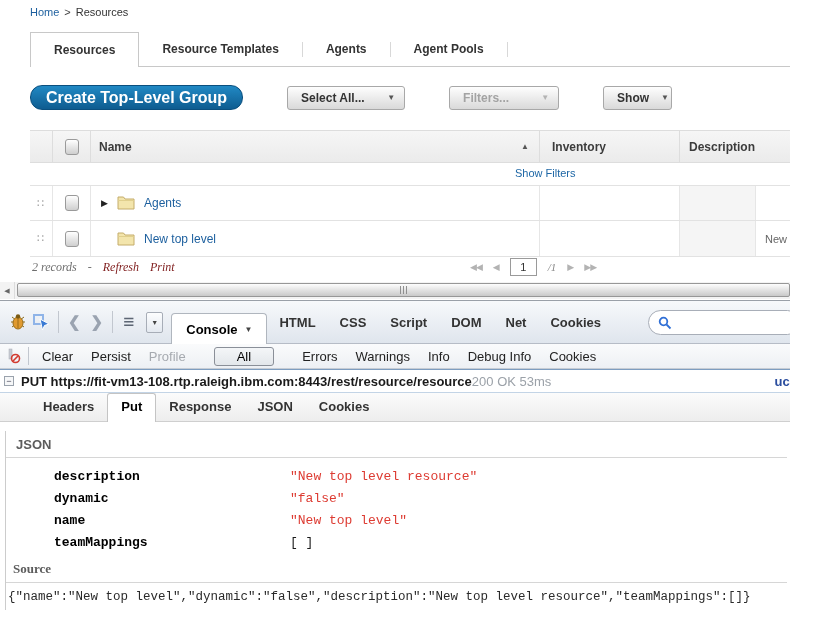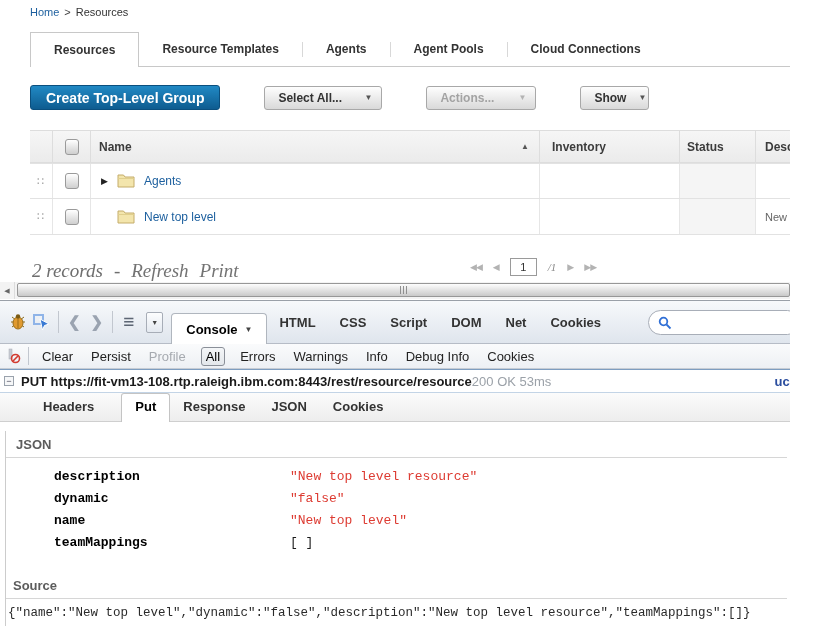--- a/index.html
+++ b/index.html
@@ -12,21 +12,21 @@
   .breadcrumb { position:absolute; top:6px; left:30px; font-size:11px; color:#333; }
   .breadcrumb a { color:#1c5f9e; text-decoration:none; cursor:pointer; }
   .breadcrumb .sep { margin:0 5px; color:#444; }
   
   .tabstrip { position:absolute; top:32px; left:30px; right:0; height:35px; display:flex; align-items:flex-start; border-bottom:1px solid #c8c8c8; }
   .tab { height:34px; display:flex; align-items:center; padding:0 23px; font-size:12px; font-weight:bold; color:#333; cursor:pointer; }
   .tab.active { height:35px; background:#fff; border:1px solid #c8c8c8; border-bottom:none; z-index:2; }
   .tabdiv { width:1px; height:15px; background:#d8d8d8; align-self:center; }
   
   .btnrow { position:absolute; top:85px; left:30px; display:flex; gap:18px; align-items:center; }
-  .primary-btn { height:25px; padding:0 15px; background:linear-gradient(#2189c4,#0e5c90); border:1px solid #0b4f7e; border-radius:3px; color:#fff; font-weight:bold; font-size:14px; display:flex; align-items:center; cursor:pointer; }
+  .primary-btn { height:25px; padding:0 15px; background:linear-gradient(#2189c4,#0e5c90); border:1px solid #0b4f7e; border-radius:12px; color:#fff; font-weight:bold; font-size:16px; display:flex; align-items:center; cursor:pointer; }
   .gbtn { height:24px; background:linear-gradient(#fefefe,#d9d9d9); border:1px solid #a8a8a8; border-radius:3px; font-size:12px; font-weight:bold; color:#333; display:flex; align-items:center; justify-content:space-between; padding:0 9px 0 13px; cursor:pointer;margin-left:26px; }
   .gbtn .caret { font-size:8px; color:#555; margin-left:12px; }
   .gbtn.disabled { color:#a3a3a3; cursor:default; }
   .gbtn.disabled .caret { color:#b3b3b3; }
   
   .tablewrap { position:absolute; top:130px; left:30px; width:795px; overflow:hidden; }
   .ttable { width:916px; }
   .thead { display:flex; height:33px; background:linear-gradient(#f6f6f6,#ebebeb); border-top:1px solid #ddd; border-bottom:1px solid #ddd; align-items:stretch; font-size:12px; font-weight:bold; color:#3c3c3c; }
   .cell { display:flex; align-items:center; border-right:1px solid #ddd; height:100%; }
   .c-handle { width:23px; justify-content:center; }
@@ -43,22 +43,22 @@
   .trow.first { border-top:1px solid #e2e2e2; }
   .trow .cell { border-right:1px solid #e6e6e6; }
   .trow .c-status { background:#f5f5f5; }
   .drag { color:#9a9a9a; font-size:11px; letter-spacing:1px; cursor:grab; }
   .namecell { display:flex; align-items:center; padding-left:10px; }
   .expand { width:16px; font-size:9px; color:#222; cursor:pointer; }
   .folder { margin-right:9px; display:inline-flex; }
   .rowlink { color:#1c5f9e; text-decoration:none; cursor:pointer; }
   .desc-clip { color:#666; font-size:11px; white-space:nowrap; overflow:hidden; }
   
-  .tfooter { position:absolute; top:260px; left:32px; font-family:"Liberation Serif", serif; font-style:italic; font-size:19px; color:#6e6e6e; display:flex; gap:11px; align-items:center; }
-  .tfooter a { color:#737373; text-decoration:none; cursor:pointer; }
+  .tfooter { position:absolute; top:260px; left:32px; font-family:"Liberation Serif", serif; font-style:italic; font-size:12px; color:#6e6e6e; display:flex; gap:11px; align-items:center; }
+  .tfooter a { color:#7f1d1d; text-decoration:none; cursor:pointer; }
   .pager { position:absolute; top:258px; left:470px; display:flex; align-items:center; gap:11px; }
   .pgbtn { color:#b3b3b3; font-size:9px; letter-spacing:-1px; cursor:default; }
   .pagebox { width:27px; height:18px; border:1px solid #9a9a9a; background:#fff; font-size:11px; color:#333; text-align:center; line-height:16px; }
   .pageof { font-family:"Liberation Serif", serif; font-style:italic; font-size:11px; color:#888; }
   
   .hscroll { position:absolute; top:282px; left:0; right:0; height:17px; background:#f3f3f3; }
   .hs-btn { position:absolute; left:0; top:0; width:15px; height:17px; display:flex; align-items:center; justify-content:center; font-size:7px; color:#666; border-right:1px solid #dcdcdc; cursor:pointer; }
   .hs-thumb { position:absolute; left:17px; right:0px; top:1px; height:14px; background:linear-gradient(#fdfdfd,#c9c9c9); border:1px solid #979797; border-radius:2px; display:flex; align-items:center; justify-content:center; gap:2px; cursor:grab; }
   .hs-thumb i { width:1px; height:8px; background:#8f8f8f; }
   
@@ -70,37 +70,37 @@
   .menu-ico { font-size:19px; color:#5d6674; cursor:pointer; padding:0 6px; }
   .mini-dd { width:17px; height:21px; border:1px solid #a7adb7; border-radius:2px; background:linear-gradient(#fcfdfe,#e4e9f0); display:flex; align-items:center; justify-content:center; font-size:7px; color:#444; margin:0 8px 0 6px; cursor:pointer; }
   .panel-tab { font-weight:bold; color:#333; padding:0 12px; cursor:pointer; }
   .panel-tab.active { height:31px; margin-top:13px; background:#fff; border:1px solid #b0b6be; border-bottom:none; border-radius:4px 4px 0 0; display:flex; align-items:center; gap:7px; padding:0 14px; color:#000; }
   .panel-tab.active .dd { font-size:8px; color:#444; }
   .fb-search { position:absolute; right:-10px; top:9px; width:152px; height:25px; background:#fff; border:1px solid #a8aeb8; border-radius:13px; display:flex; align-items:center; padding-left:9px; }
   .fb-search input { border:none; outline:none; width:100px; font-size:12px; background:transparent; }
   .fb-filterbar { height:25px; background:linear-gradient(#fafbfc,#edf0f4); border-bottom:1px solid #c6ccd4; display:flex; align-items:center; padding-left:4px; color:#222; }
   .filter-item { padding:2px 9px; cursor:pointer; }
   .filter-item.disabled { color:#a6aab0; cursor:default; }
-  .filter-item.active { border:1px solid #8a8f98; border-radius:3px; background:linear-gradient(#f4f6f8,#e3e7eb); padding:1px 4px; color:#000; margin:0 6px; }
+  .filter-item.active { border:1px solid #8a8f98; border-radius:3px; background:linear-gradient(#f4f6f8,#e3e7eb); padding:1px 22px; color:#000; margin:0 19px; }
   .net-row { position:relative; height:24px; border-top:1px solid #7d9dc0; border-bottom:1px solid #c3d4e6; background:#fff; display:flex; align-items:center; padding-left:4px; overflow:hidden; white-space:nowrap; }
   .twisty { width:10px; height:10px; border:1px solid #9aa2ac; background:#f6f7f8; display:flex; align-items:center; justify-content:center; font-size:9px; line-height:8px; color:#445; cursor:pointer; flex:none; }
   .req-main { font-weight:bold; color:#1a1a1a; margin-left:7px; }
   .req-status { color:#9ba1a8; }
   .req-src { position:absolute; right:-7px; top:4px; color:#2a4d9e; font-weight:bold; }
   .subtabs { height:29px; background:linear-gradient(#fbfbfb,#ededed); border-bottom:1px solid #cfcfcf; display:flex; align-items:flex-end; padding-left:30px; }
   .subtab { padding:5px 13px 7px; font-weight:bold; color:#333; cursor:pointer; }
-  .subtab.active { background:#fff; border:1px solid #c4c4c4; border-bottom:none; border-radius:3px 3px 0 0; margin-bottom:-1px; padding-bottom:8px; color:#000;margin-left:14px; }
+  .subtab.active { background:#fff; border:1px solid #c4c4c4; border-bottom:none; border-radius:3px 3px 0 0; margin-bottom:-1px; padding-bottom:8px; color:#000; }
   .netinfo { margin:9px 0 0 5px; border-left:1px solid #ccc; padding-bottom:6px; }
   .sect-title { font-size:13px; font-weight:bold; color:#5c5c5c; padding:6px 0 5px 10px; border-bottom:1px solid #d6d6d6; margin-right:3px; }
   .json-rows { padding-top:7px; }
   .json-row { display:flex; align-items:center; height:22px; padding-left:48px; font-family:"Liberation Mono", monospace; font-size:13px; }
   .json-key { width:236px; font-weight:bold; color:#000; }
   .json-val { color:#dd3b32; }
   .json-val.plain { color:#1a1a1a; }
-  .src-title { font-size:13px; font-weight:bold; color:#5c5c5c; padding:4px 0 5px 7px; border-bottom:1px solid #d6d6d6; margin:21px 3px 0 0; }
+  .src-title { font-size:13px; font-weight:bold; color:#5c5c5c; padding:4px 0 5px 7px; border-bottom:1px solid #d6d6d6; margin:4px 3px 0 0;font-family:Liberation Serif, serif; }
   .src-code { font-family:"Liberation Mono", monospace; font-size:12.5px; color:#2a2a2a; padding:7px 0 0 2px; white-space:nowrap; }
 </style>
 </head>
 <body>
 
 <div id="app">
 
   <div class="breadcrumb">
     <a>Home</a><span class="sep">&gt;</span><span>Resources</span>
   </div>
@@ -114,33 +114,30 @@
       </div>
     <span class="tabdiv"></span>
     <div class="tab">
         <span>Agents</span>
       </div>
     <span class="tabdiv"></span>
     <div class="tab">
         <span>Agent Pools</span>
       </div>
     <span class="tabdiv"></span>
-    <div class="tab">
-        <span>Cloud Connections</span>
-      </div>
   </div>
 
   <div class="btnrow">
     <div class="primary-btn">Create Top-Level Group</div>
     <div class="gbtn" style="width:118px">
       <span>Select All...</span>
       <span class="caret">▼</span>
     </div>
     <div class="gbtn disabled" style="width:110px">
-      <span>Actions...</span>
+      <span>Filters...</span>
       <span class="caret">▼</span>
     </div>
     <div class="gbtn" style="width:69px">
       <span>Show</span>
       <span class="caret">▼</span>
     </div>
   </div>
 
   <div class="tablewrap">
     <div class="ttable">
@@ -149,26 +146,26 @@
         <div class="cell c-cb">
             <span class="cb"></span>
           </div>
         <div class="cell c-name">
           <span>Name</span>
           <span class="sort-arrow">▲</span>
         </div>
         <div class="cell c-inv">
             <span>Inventory</span>
           </div>
-        <div class="cell c-status">
-            <span>Status</span>
-          </div>
         <div class="cell c-desc">
             <span>Description</span>
           </div>
+      </div>
+      <div class="filter-row">
+        <a>Show Filters</a>
       </div>
       <div class="trow first">
         <div class="cell c-handle">
             <span class="drag">∷</span>
           </div>
         <div class="cell c-cb">
             <span class="cb"></span>
           </div>
         <div class="cell c-name namecell">
           <span class="expand">▶</span>

